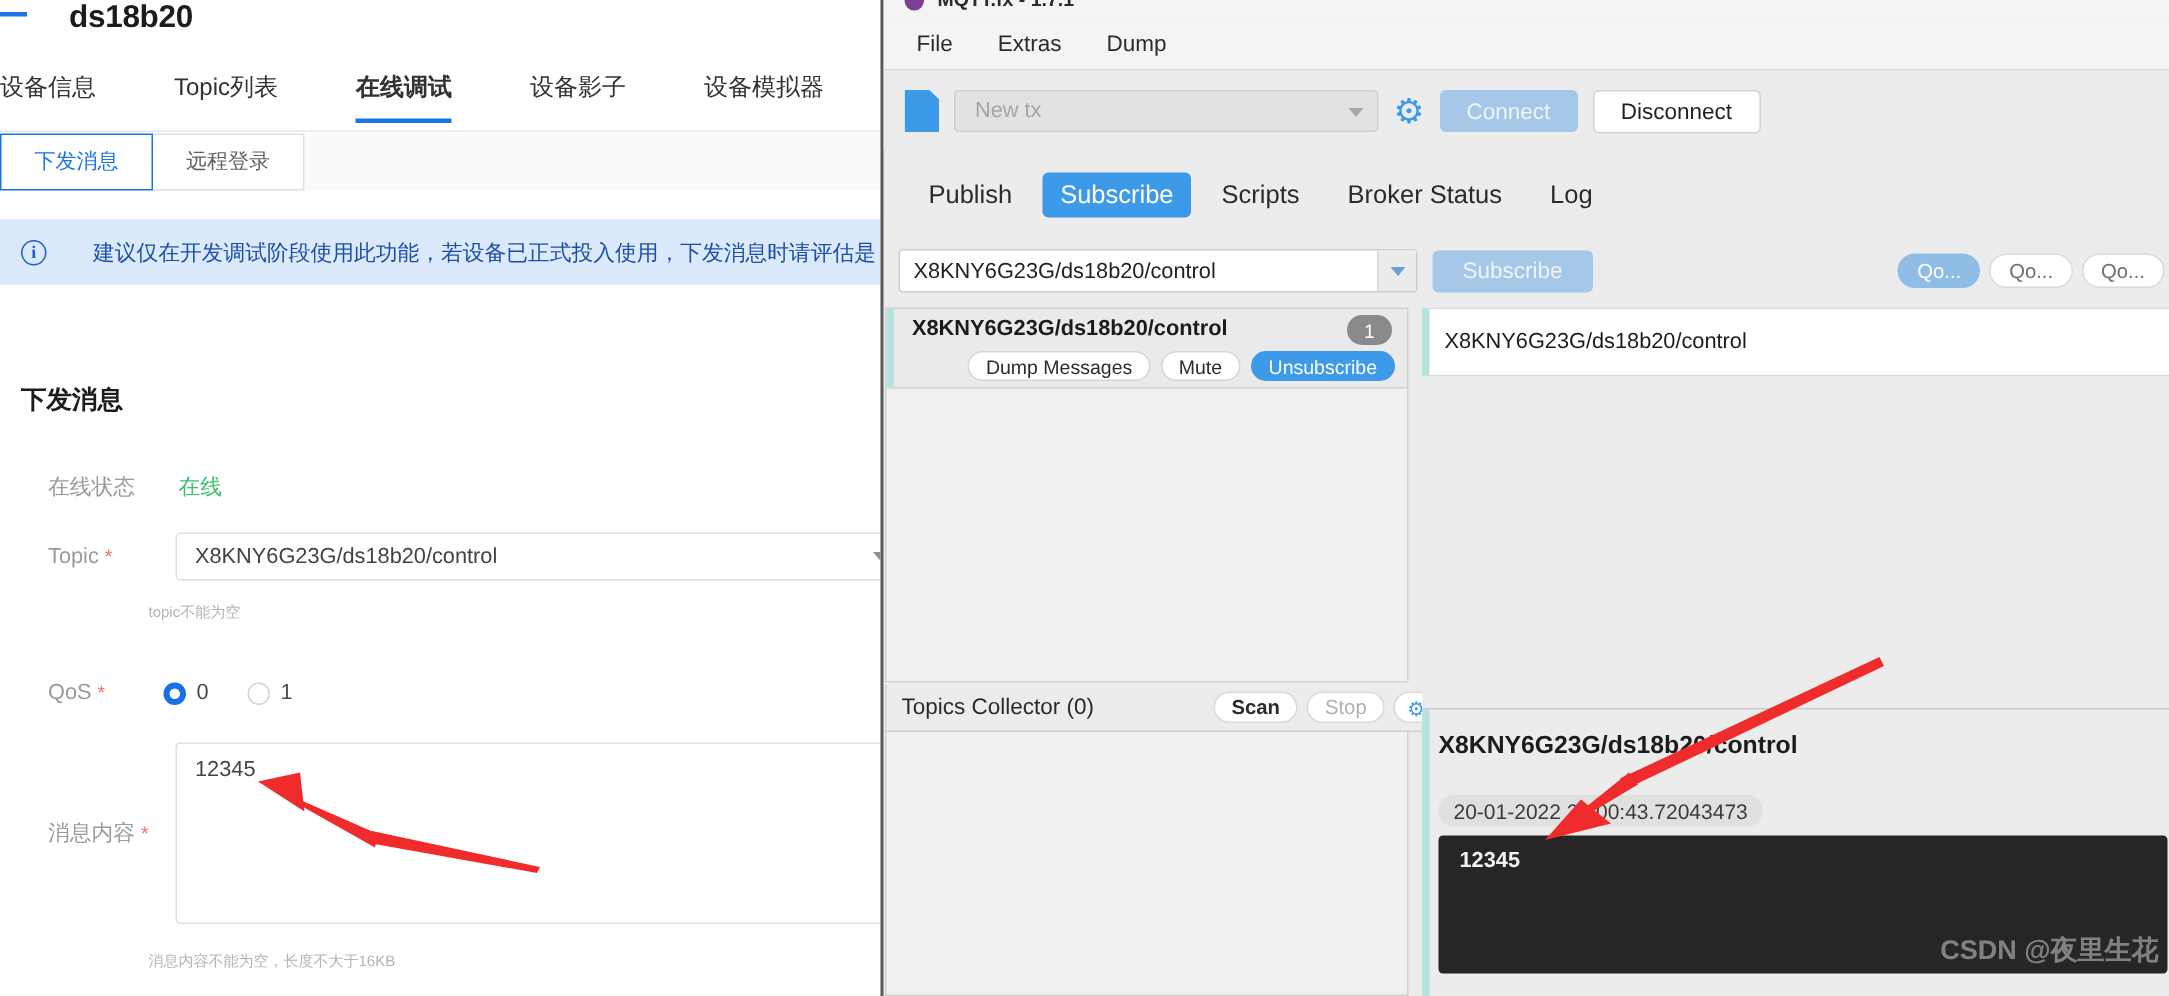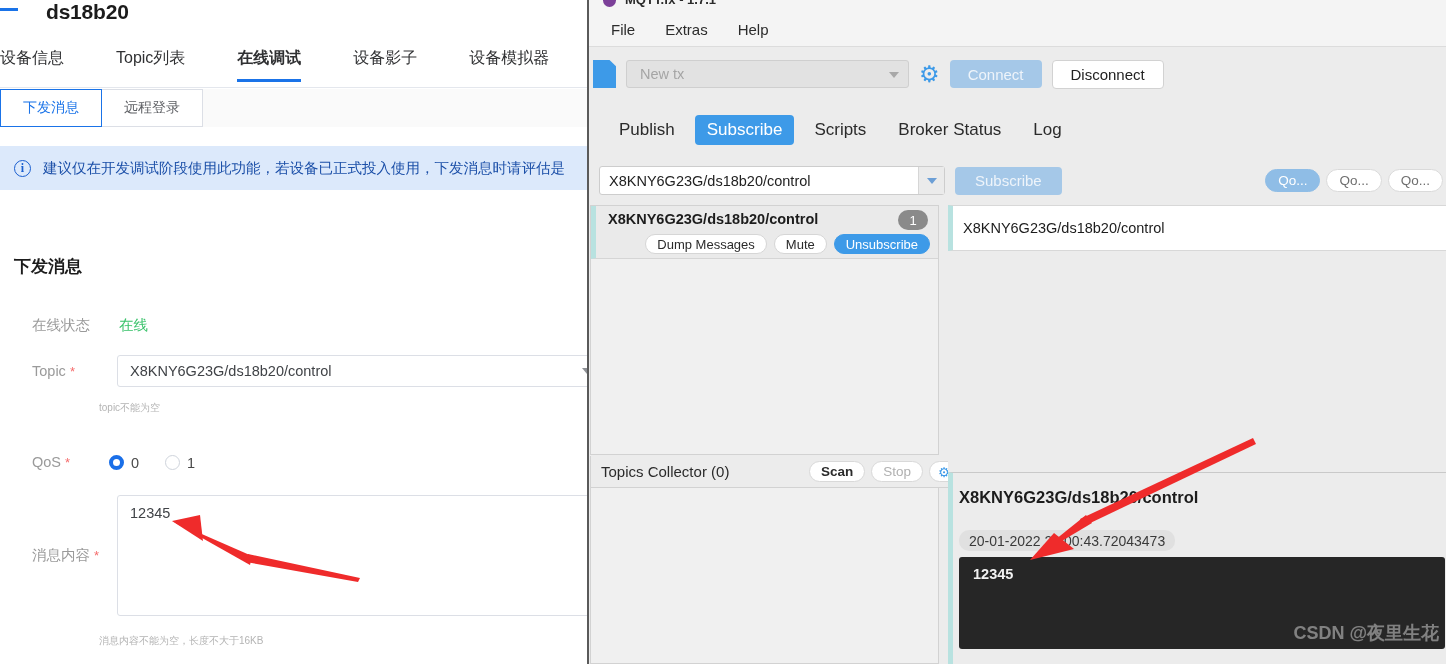--- a/index.html
+++ b/index.html
@@ -67,21 +67,21 @@
     background: #dce9fb; display: flex; align-items: center;
     padding-left: 14px; gap: 12px;
   }
   .alert-icon {
     width: 17px; height: 17px; border: 1.6px solid #1a5fd0; border-radius: 50%;
     color: #1a5fd0; font-size: 12px; font-weight: bold;
     display: flex; align-items: center; justify-content: center;
     font-family: "Liberation Serif", serif; flex: none;
   }
   .alert-text {
-    font-size: 14.5px; color: #1b4fa8; white-space: nowrap; overflow: hidden;
+    font-size: 14.5px; color: #1b4fa8; white-space: nowrap; overflow: hidden; margin-left: 19px;
   }
 
   .form-title {
     position: absolute; left: 14px; top: 255px;
     font-size: 17px; font-weight: bold; color: #1c1c1c;
   }
   .frow { position: absolute; left: 0; display: flex; align-items: center; margin-left: 18px; }
   .flabel {
     width: 86px; text-align: left; padding-left: 14px;
     font-size: 14.5px; color: #9a9a9a; line-height: 30px;
@@ -148,21 +148,21 @@
   }
   .menubar {
     position: absolute; left: 0; top: 13px; width: 857px; height: 34px;
     background: #f4f4f4; border-bottom: 1px solid #dcdcdc;
     display: flex; align-items: center; padding-left: 22px; gap: 30px;
   }
   .menu-item { font-size: 15px; color: #2b2b2b; cursor: pointer; }
 
   .toolbar {
     position: absolute; left: 0; top: 48px; width: 857px; height: 52px;
-    background: #ececec; display: flex; align-items: center; padding-left: 4px; gap: 10px;
+    background: #ececec; display: flex; align-items: center; padding-left: 14px; gap: 10px;
   }
   .doc-icon {
     width: 23px; height: 28px; background: #3d9ae8; flex: none;
     clip-path: polygon(0 0, 72% 0, 100% 22%, 100% 100%, 0 100%);
   }
   .tx-select {
     width: 283px; height: 28px; background: #e2e2e2; border: 1px solid #cfcfcf;
     border-radius: 3px; display: flex; align-items: center; position: relative;
     padding-left: 13px; font-size: 14.5px; color: #a5a5a5; cursor: pointer;
   }
@@ -393,21 +393,21 @@
   <div id="mqtt">
 
     <div class="win-titlebar">
       <div class="win-dot"></div>
       <div class="win-title-text">MQTT.fx - 1.7.1</div>
     </div>
 
     <div class="menubar">
       <div class="menu-item">File</div>
       <div class="menu-item">Extras</div>
-      <div class="menu-item">Help</div>
+      <div class="menu-item">Dump</div>
     </div>
 
     <div class="toolbar">
       <div class="doc-icon"></div>
       <div class="tx-select">
         <span>New tx</span>
         <span class="tx-caret"></span>
       </div>
       <div class="gear-icon">⚙</div>
       <div class="btn-connect">Connect</div>

